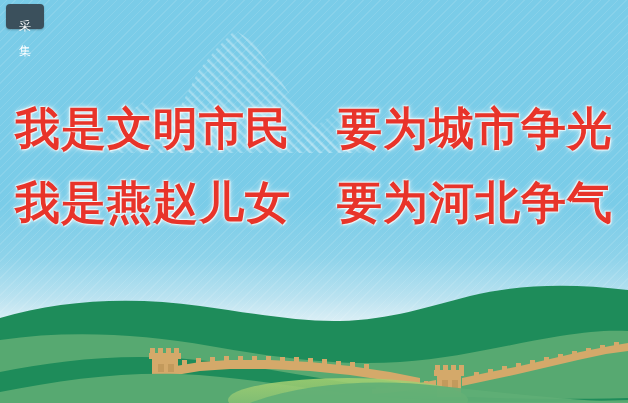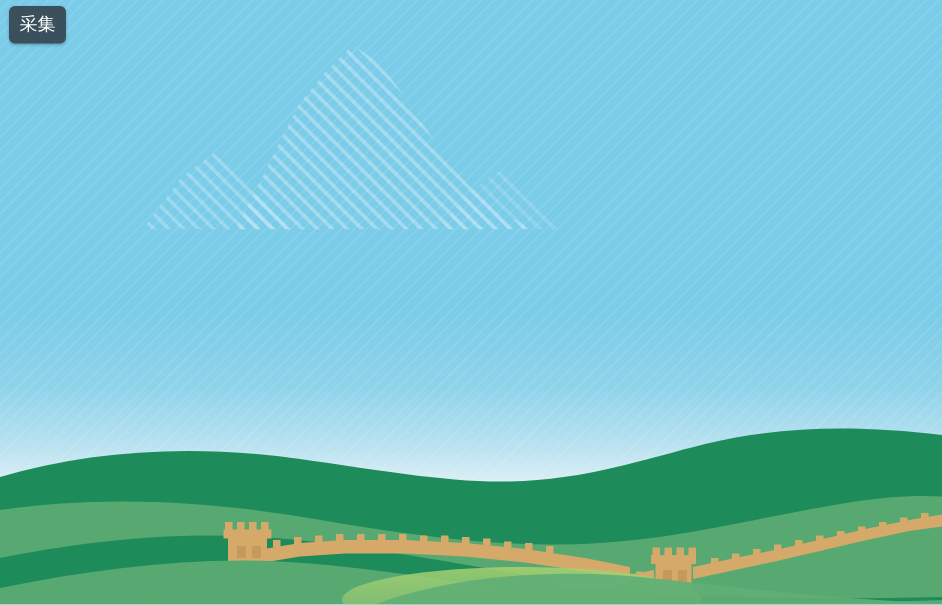--- a/index.html
+++ b/index.html
@@ -97,21 +97,21 @@
     top: 4px;
     width: 38px;
     height: 25px;
     background: #3B505C;
     color: #FFFFFF;
     border: none;
     border-radius: 4px;
     font-size: 12px;
     line-height: 25px;
     text-align: center;
-    padding: 0;
+    padding: 10px;
     cursor: pointer;
     z-index: 20;
     font-family: "DejaVu Sans", "Liberation Sans", sans-serif;
     box-shadow: 0 1px 2px rgba(0,0,0,0.25);
   }
 </style>
 </head>
 <body>
 
 <div id="screen">
@@ -232,16 +232,20 @@
       <g>
         <path d="M0 392 C 60 380, 120 372, 180 374 C 250 377, 320 392, 390 398
                  C 460 403, 540 403, 628 400 L628 403 L0 403 Z" fill="#57A971"></path>
         <ellipse cx="348" cy="400" rx="120" ry="22" fill="url(#hlGlow)" opacity="0.85"></ellipse>
         <path d="M250 403 C 300 384, 370 378, 440 386 C 520 395, 580 401, 628 402
                  L628 403 L250 403 Z" fill="#5FAE75" opacity="0.9"></path>
       </g>
     </svg>
   </div>
 
+  <div class="slogan">
+    <span class="slogan-line">我是文明市民　要为城市争光</span>
+    <span class="slogan-line">我是燕赵儿女　要为河北争气</span>
+  </div>
 
   <button class="capture-btn">采集</button>
 
 </div>
 
 </body></html>

